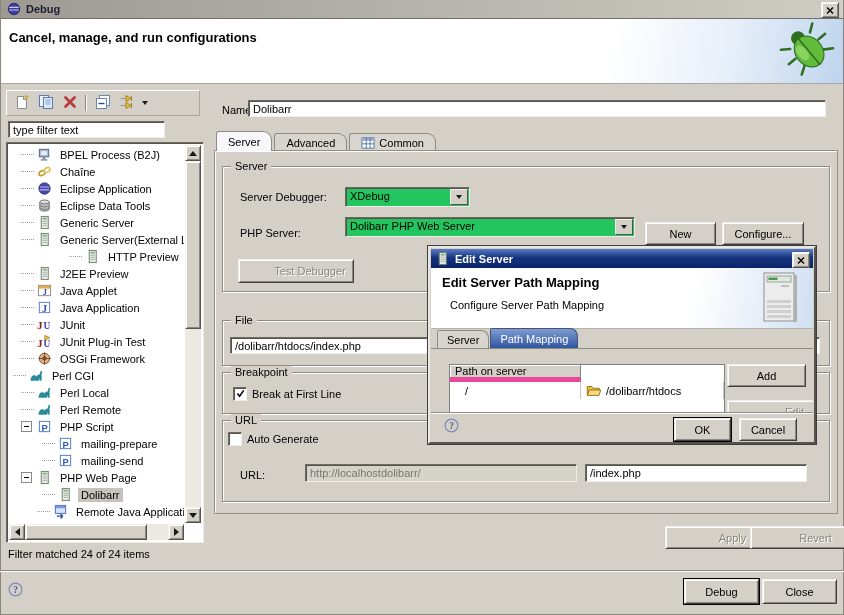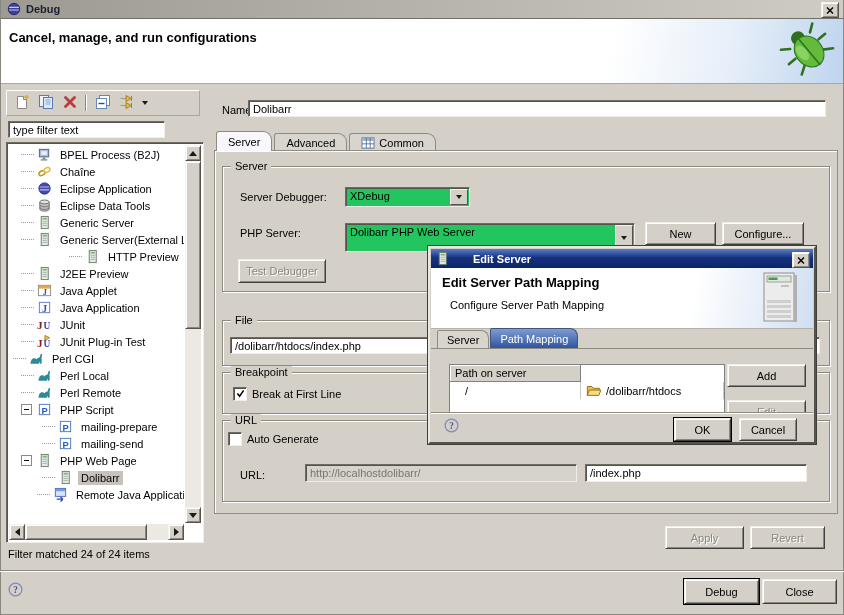--- a/index.html
+++ b/index.html
@@ -8,21 +8,21 @@
   #titlebar{position:absolute;left:1px;top:0;right:1px;height:18px;background:linear-gradient(to right,#9c9a92,#cfccc4);display:flex;align-items:center;gap:4px;padding-left:4px;border-bottom:1px solid #716f66;}
   #titlebar .ttl{font-weight:bold;color:#1e1e32;}
   .winbtn{position:absolute;top:2px;width:16px;height:14px;background:#d4d0c8;border:1px solid;border-color:#f4f2ee #55534b #55534b #f4f2ee;box-shadow:inset 1px 1px 0 #fff,inset -1px -1px 0 #8a877e;display:flex;align-items:center;justify-content:center;}
   
   #banner{position:absolute;left:1px;top:19px;right:1px;height:64px;background:linear-gradient(100deg,#ffffff 72%,#e7eff9 86%,#bed5ee 100%);border-bottom:1px solid #aaa79e;}
   #banner .head{position:absolute;left:8px;top:11px;font-size:13px;font-weight:bold;}
   #banner .bug{position:absolute;right:8px;top:2px;}
   
   .pbtn{position:absolute;background:#d4d0c8;border:1px solid;border-color:#f0eee9 #404040 #404040 #f0eee9;box-shadow:inset 1px 1px 0 #fff,inset -1px -1px 0 #8a877e;display:flex;align-items:center;justify-content:center;font-size:11px;cursor:default;}
   .pbtn.default{outline:1px solid #000;}
-  .disabled{color:#8a877e;text-shadow:1px 1px 0 #fff;}
+  .disabled{color:#8a877e;text-shadow:1px 1px 0 #fff;padding-left:28px;}
   
   .field{position:absolute;background:#fff;border:1px solid;border-color:#6e6b63 #efede8 #efede8 #6e6b63;box-shadow:inset 1px 1px 0 #55534b;font:11px "Liberation Sans",sans-serif;padding:1px 4px;box-sizing:border-box;}
   input.field{outline:none;}
   .dis-input{background:#d6d3cb;color:#7a776e;}
   
   #ltoolbar{position:absolute;left:6px;top:90px;width:194px;height:26px;border:1px solid;border-color:#fff #a9a69d #a9a69d #fff;display:flex;align-items:center;gap:7px;padding:0 6px;box-sizing:border-box;}
   .tbtn{display:inline-flex;width:17px;height:17px;align-items:center;justify-content:center;}
   .vsep{width:0;height:16px;border-left:1px solid #8a877e;border-right:1px solid #fff;}
   
   #treebox{position:absolute;left:6px;top:142px;width:198px;height:401px;background:#fff;border:1px solid;border-color:#6e6b63 #efede8 #efede8 #6e6b63;box-shadow:inset 1px 1px 0 #55534b;box-sizing:border-box;}
@@ -54,36 +54,36 @@
   .grp-label{position:absolute;top:-7px;left:8px;background:#d4d0c8;padding:0 4px;}
   .lbl{position:absolute;white-space:nowrap;}
   
   .combo{position:absolute;background:#22c55e;border:1px solid;border-color:#6e6b63 #efede8 #efede8 #6e6b63;box-shadow:inset 1px 1px 0 #55534b;box-sizing:border-box;}
   .combo-text{position:absolute;left:4px;top:2px;white-space:nowrap;}
   .combo-btn{position:absolute;right:1px;top:1px;bottom:1px;width:16px;background:#d4d0c8;border:1px solid;border-color:#f4f2ee #55534b #55534b #f4f2ee;display:flex;align-items:center;justify-content:center;}
   
   .cb{position:absolute;width:12px;height:12px;background:#fff;border:1px solid;border-color:#6e6b63 #efede8 #efede8 #6e6b63;box-shadow:inset 1px 1px 0 #55534b;display:flex;align-items:center;justify-content:center;}
   
   #dlg{position:absolute;left:428px;top:246px;width:388px;height:198px;background:#d4d0c8;border:2px solid;border-color:#e9e7e1 #55534b #55534b #e9e7e1;box-shadow:0 0 0 1px #403e38;box-sizing:border-box;z-index:20;}
-  #dlg-title{position:absolute;left:1px;right:1px;top:1px;height:19px;background:linear-gradient(#5a7cc8 0%,#16337e 45%,#0a246a 100%);display:flex;align-items:center;gap:23px;padding-left:4px;color:#fff;font-weight:bold;}
+  #dlg-title{position:absolute;left:1px;right:1px;top:1px;height:19px;background:linear-gradient(#5a7cc8 0%,#16337e 45%,#0a246a 100%);display:flex;align-items:center;gap:5px;padding-left:4px;color:#fff;font-weight:bold;}
   #dlg-head{position:absolute;left:1px;right:1px;top:20px;height:60px;background:linear-gradient(100deg,#ffffff 68%,#e3ecf8 88%,#cfdff2 100%);border-bottom:1px solid #b5b2aa;}
   #dlg-head .h1{position:absolute;left:11px;top:7px;font-size:13px;font-weight:bold;}
   #dlg-head .h2{position:absolute;left:19px;top:31px;}
   #dlg-head .gfx{position:absolute;right:14px;top:4px;}
   .dtab{height:16px;padding:1px 9px 0;display:flex;align-items:center;background:#d8d5ce;border:1px solid #8d8a80;border-bottom:none;border-radius:2px 8px 0 0;margin-right:1px;}
   .dtab.active{background:linear-gradient(#7f9cd0,#2f55a0);color:#fff;height:18px;border-color:#44537a;z-index:3;}
   #dlg-content{position:absolute;left:1px;right:1px;top:100px;height:64px;border-top:1px solid #8d8a80;overflow:hidden;}
   #dlg-bottom{position:absolute;left:1px;right:1px;top:164px;bottom:1px;border-top:1px solid #8d8a80;box-shadow:inset 0 1px 0 #fff;background:#d4d0c8;}
   
   #ptable{position:absolute;left:18px;top:15px;width:276px;height:60px;background:#fff;border:1px solid #808080;box-sizing:border-box;}
   .ptr{display:flex;height:17px;}
   .ptc{flex:none;display:flex;align-items:center;border-right:1px solid #c8c8c8;padding-left:5px;overflow:hidden;box-sizing:border-box;}
   .ptc.w1{width:131px;}
   .ptc.w2{flex:1;}
-  .pth .ptc{background:#d4d0c8;border-right:1px solid #808080;border-bottom:1px solid #ec4899;box-shadow:inset 1px 1px 0 #fff;}
+  .pth .ptc{background:#d4d0c8;border-right:1px solid #808080;border-bottom:5px solid #ec4899;box-shadow:inset 1px 1px 0 #fff;}
   .ptc .cell-ic{margin-right:4px;display:inline-flex;}
   .indent1{padding-left:15px;}
   
   #footsep{position:absolute;left:0;right:0;top:570px;height:0;border-top:1px solid #8a877e;border-bottom:1px solid #fff;}
 </style>
 </head>
 <body>
 
 <div id="win">
 
@@ -290,20 +290,31 @@
         <div class="tree-row" style="padding-left: 12px;">
           <span class="dash"></span>
           <span class="ticon">
             <svg width="16" height="15" viewBox="0 0 16 16">
               <text x="0.5" y="13.5" font-size="12" font-weight="bold" fill="#8a2020" font-family="serif">J</text>
               <text x="7.5" y="13.5" font-size="10" font-weight="bold" fill="#3a3ab0" font-family="serif">U</text>
               <path d="M9 1.5l5 2.5-5 2.5z" fill="#f0cc4a" stroke="#a8821a"></path>
             </svg>
           </span>
           <span class="tlabel">JUnit Plug-in Test</span>
+        </div>
+        <div class="tree-row" style="padding-left: 12px;">
+          <span class="dash"></span>
+          <span class="ticon">
+            <svg width="15" height="15" viewBox="0 0 16 16">
+              <circle cx="8" cy="8" r="5.6" fill="#dcb48e" stroke="#7a4a22"></circle>
+              <path d="M8 1.4v13.2M1.4 8h13.2" stroke="#7a4a22"></path>
+              <circle cx="8" cy="8" r="2.3" fill="#7a4a22"></circle>
+            </svg>
+          </span>
+          <span class="tlabel">OSGi Framework</span>
         </div>
         <div class="tree-row" style="padding-left: 4px;">
           <span class="dash"></span>
           <span class="ticon">
             <svg width="15" height="15" viewBox="0 0 16 16">
               <path d="M1.5 13.5q.7-5.8 4.1-5.8 2 0 2.6 1.3.5-1.8 2-1.8 1 0 1.4-1.1l.8-3 1.7.4-.7 3.3q-.2 1 .1 2t-.2 4.7h-1.9l.2-2.7-1.3 2.7z" fill="#2a8a9a"></path>
             </svg>
           </span>
           <span class="tlabel">Perl CGI</span>
         </div>
@@ -441,21 +452,21 @@
     <span class="grp-label">Server</span>
   </div>
   <span class="lbl" style="left:240px;top:191px;">Server Debugger:</span>
   <div class="combo" style="left:345px;top:187px;width:125px;height:20px;">
     <span class="combo-text">XDebug</span>
     <span class="combo-btn">
         <span class="t-down small"></span>
       </span>
   </div>
   <span class="lbl" style="left:240px;top:227px;">PHP Server:</span>
-  <div class="combo" style="left:345px;top:223px;width:290px;height:29px;">
+  <div class="combo" style="left:345px;top:217px;width:290px;height:20px;">
     <span class="combo-text">Dolibarr PHP Web Server</span>
     <span class="combo-btn">
         <span class="t-down small"></span>
       </span>
   </div>
   <div class="pbtn" style="left:645px;top:222px;width:69px;height:21px;">New</div>
   <div class="pbtn" style="left:722px;top:222px;width:80px;height:21px;">Configure...</div>
   <div class="pbtn disabled" style="left:238px;top:259px;width:86px;height:22px;">Test Debugger</div>
 
   <div class="grp" style="left:222px;top:320px;width:606px;height:44px;">

